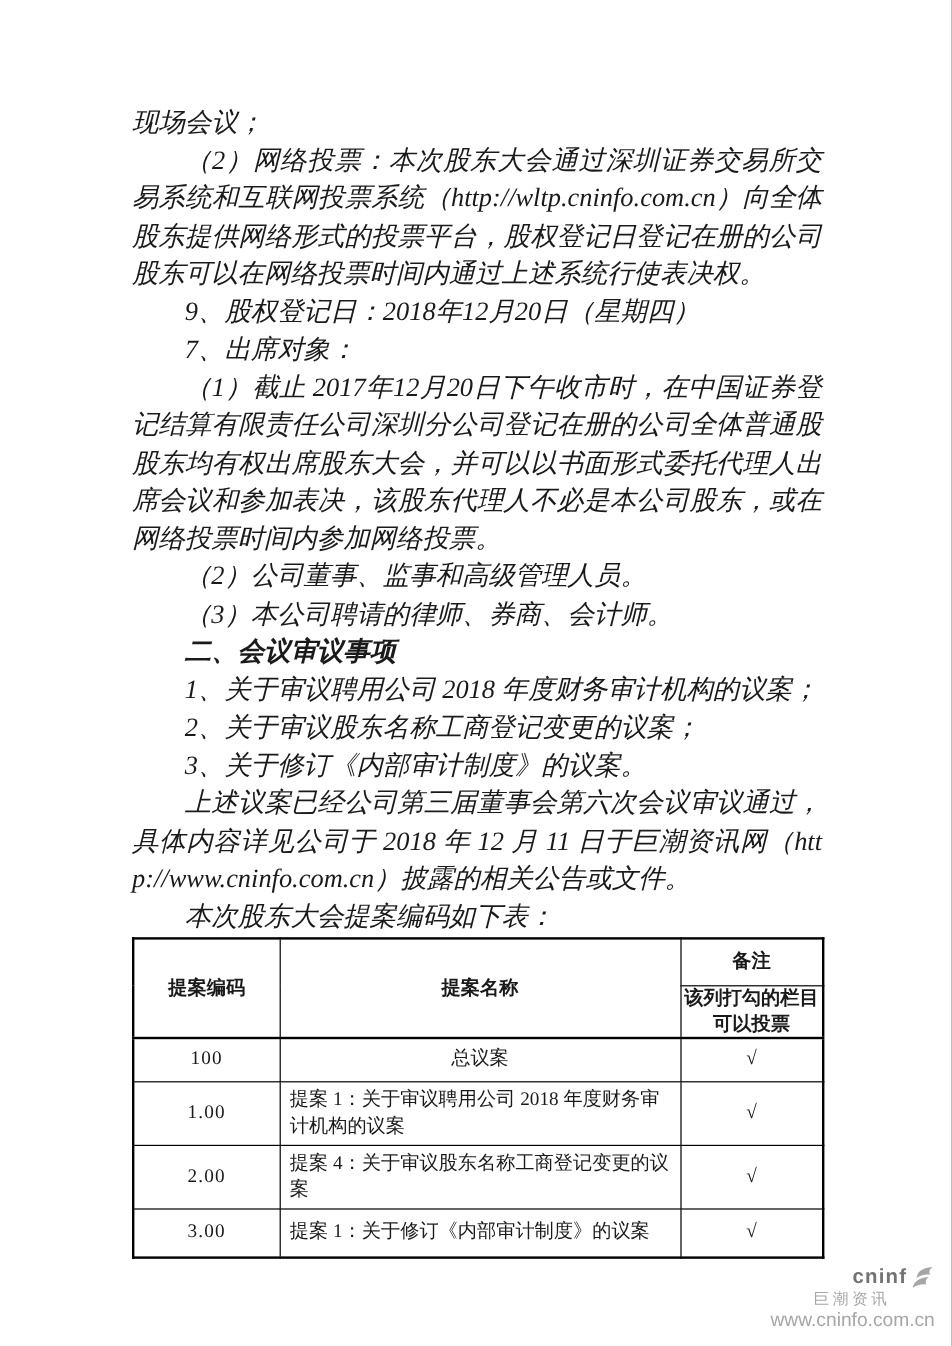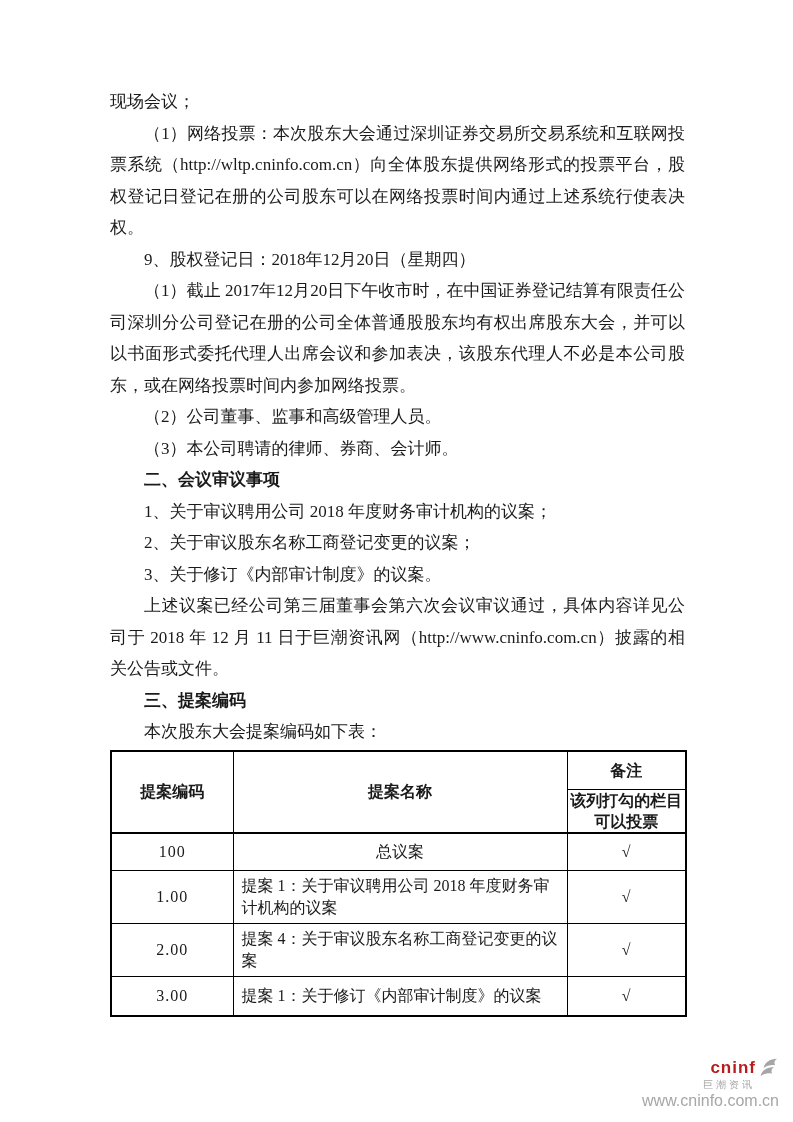--- a/index.html
+++ b/index.html
@@ -14,26 +14,27 @@
     font-family: "Liberation Serif", "DejaVu Serif", serif;
     overflow: hidden;
   }
   .content {
     position: absolute;
     top: 0; left: 0;
     width: 793px;
     padding: 86px 108px 0 110px;
   }
   .para {
-    font-size: 17px;
+    font-size: 22px;
     line-height: 31.5px;
     text-align: justify;
     text-justify: inter-ideograph;
     text-indent: 2em;
     word-break: break-all;
+    font-style: italic;
   }
   .para.noindent { text-indent: 0; }
   .para.heading {
     font-family: "Liberation Sans", "DejaVu Sans", sans-serif;
     font-weight: 700;
     text-align: left;
   }
   table.proposal {
     width: 575px;
     margin-top: 2px;
@@ -75,51 +76,51 @@
   .logo-top {
     display: flex;
     align-items: center;
     justify-content: flex-end;
     gap: 2px;
   }
   .logo-brand {
     font-weight: 700;
     font-size: 17px;
     letter-spacing: 1px;
-    color: #b91c1c;
+    color: #737373;
   }
   .logo-cn {
-    font-size: 10px;
+    font-size: 13px;
     letter-spacing: 3px;
     margin-top: 1px;
-    margin-right: 24px;
+    margin-right: 37px;
   }
   .logo-url {
     font-size: 16px;
     margin-top: 2px;
     color: #a6a6a6;
   }
 </style>
 </head>
 <body>
 
 <div class="page">
   <div class="content">
     <p class="para noindent">现场会议；</p>
-    <p class="para">（1）网络投票：本次股东大会通过深圳证券交易所交易系统和互联网投票系统（http://wltp.cninfo.com.cn）向全体股东提供网络形式的投票平台，股权登记日登记在册的公司股东可以在网络投票时间内通过上述系统行使表决权。</p>
+    <p class="para">（2）网络投票：本次股东大会通过深圳证券交易所交易系统和互联网投票系统（http://wltp.cninfo.com.cn）向全体股东提供网络形式的投票平台，股权登记日登记在册的公司股东可以在网络投票时间内通过上述系统行使表决权。</p>
     <p class="para">9、股权登记日：2018年12月20日（星期四）</p>
+    <p class="para">7、出席对象：</p>
     <p class="para">（1）截止 2017年12月20日下午收市时，在中国证券登记结算有限责任公司深圳分公司登记在册的公司全体普通股股东均有权出席股东大会，并可以以书面形式委托代理人出席会议和参加表决，该股东代理人不必是本公司股东，或在网络投票时间内参加网络投票。</p>
     <p class="para">（2）公司董事、监事和高级管理人员。</p>
     <p class="para">（3）本公司聘请的律师、券商、会计师。</p>
     <p class="para heading">二、会议审议事项</p>
     <p class="para">1、关于审议聘用公司 2018 年度财务审计机构的议案；</p>
     <p class="para">2、关于审议股东名称工商登记变更的议案；</p>
     <p class="para">3、关于修订《内部审计制度》的议案。</p>
     <p class="para">上述议案已经公司第三届董事会第六次会议审议通过，具体内容详见公司于 2018 年 12 月 11 日于巨潮资讯网（http://www.cninfo.com.cn）披露的相关公告或文件。</p>
-    <p class="para heading">三、提案编码</p>
     <p class="para">本次股东大会提案编码如下表：</p>
 
     <table class="proposal">
       <colgroup>
         <col style="width:122px">
         <col style="width:334px">
         <col style="width:119px">
       </colgroup>
       <thead>
         <tr class="hrow1">

